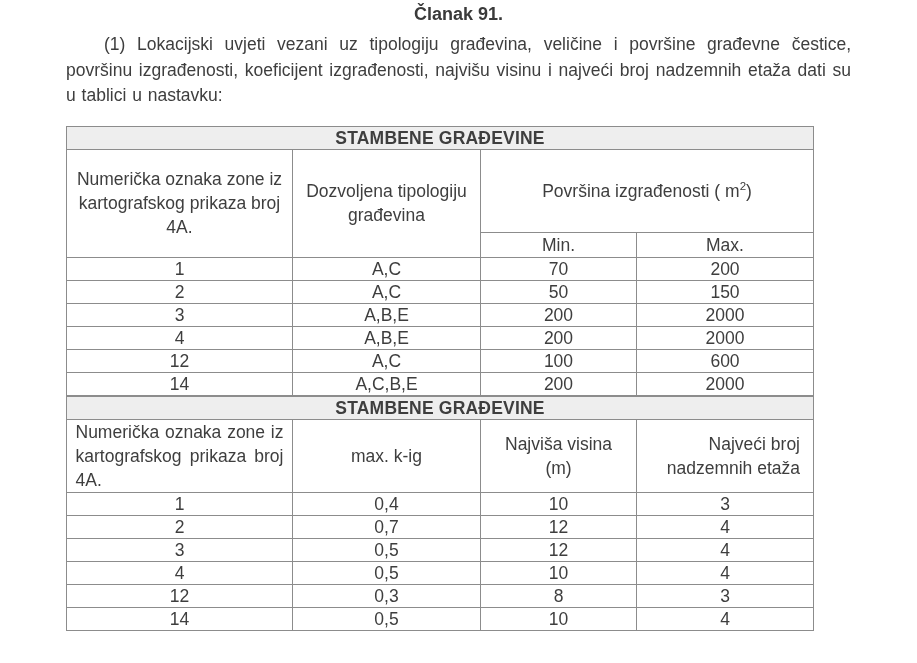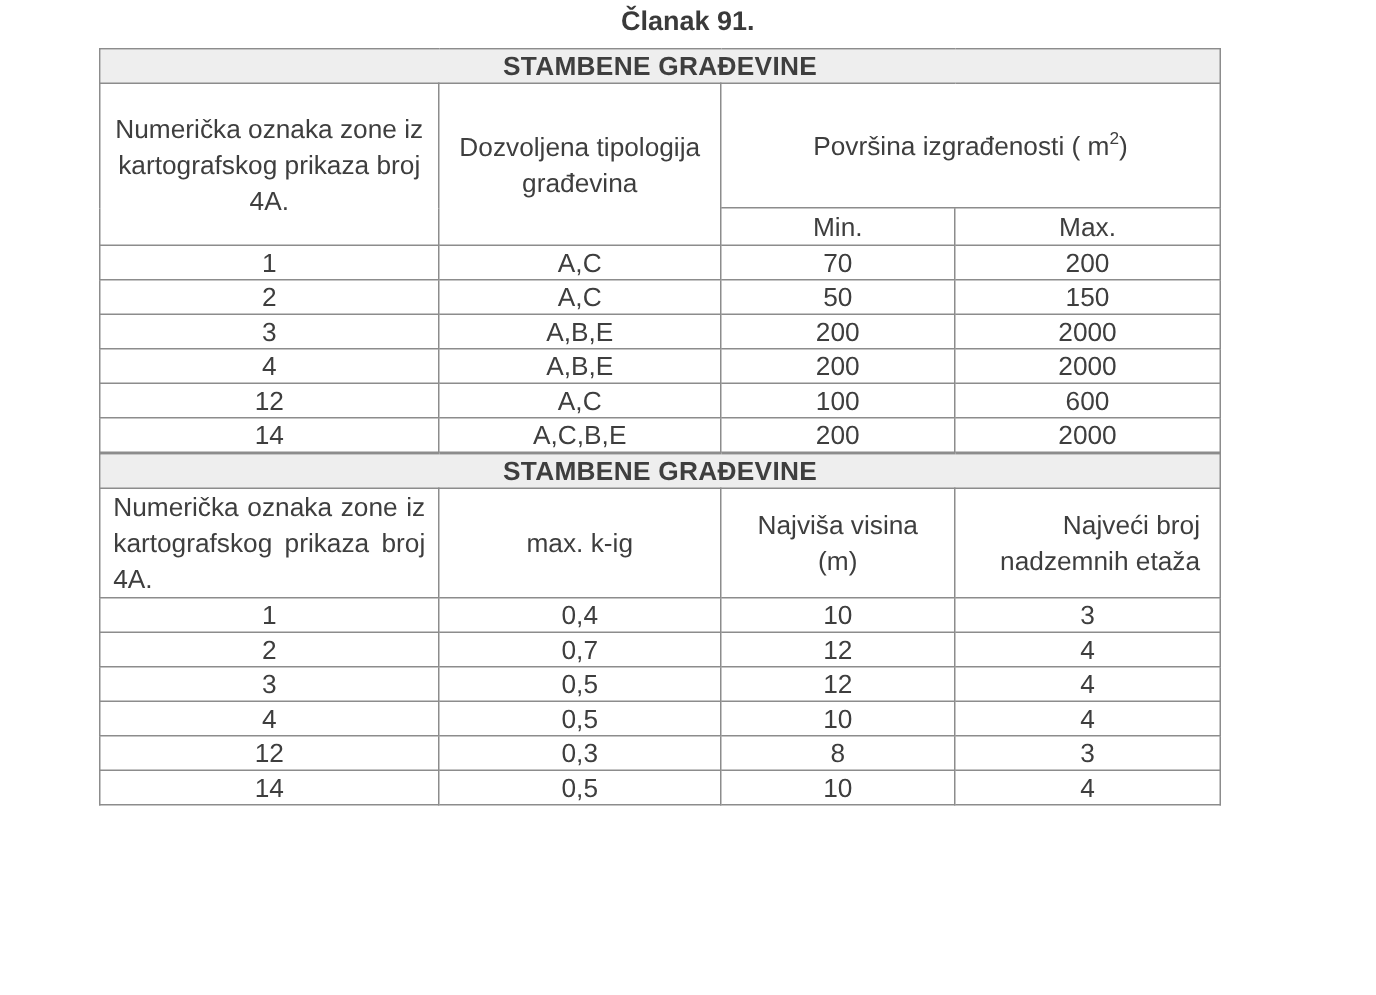--- a/index.html
+++ b/index.html
@@ -66,38 +66,39 @@
     line-height: 0;
   }
 </style>
 </head>
 <body>
 
 <div class="page">
 
   <h1 class="title">Članak 91.</h1>
 
+  <p class="para">(1) Lokacijski uvjeti vezani uz tipologiju građevina, veličine i površine građevne čestice, površinu izgrađenosti, koeficijent izgrađenosti, najvišu visinu i najveći broj nadzemnih etaža dati su u tablici u nastavku:</p>
 
   <table class="doc-table">
     <colgroup>
       <col style="width:226px">
         <col style="width:188px">
         <col style="width:156px">
         <col style="width:177px">
     </colgroup>
     <tbody>
       <tr>
         <td class="banner" colspan="4">STAMBENE GRAĐEVINE</td>
       </tr>
       <tr class="head-row-1">
         <td class="zone-col-header" rowspan="2">
           <div class="hwrap">Numerička oznaka zone iz kartografskog prikaza broj 4A.</div>
         </td>
         <td rowspan="2">
-          <div class="hwrap w-typology">Dozvoljena tipologija građevina</div>
+          <div class="hwrap w-typology">Dozvoljena tipologiju građevina</div>
         </td>
         <td colspan="2">
           <span>Površina izgrađenosti ( m</span><sup class="sq">2</sup><span>)</span>
         </td>
       </tr>
       <tr class="minmax-row">
         <td>Min.</td>
         <td>Max.</td>
       </tr>
       <tr class="data-row">

